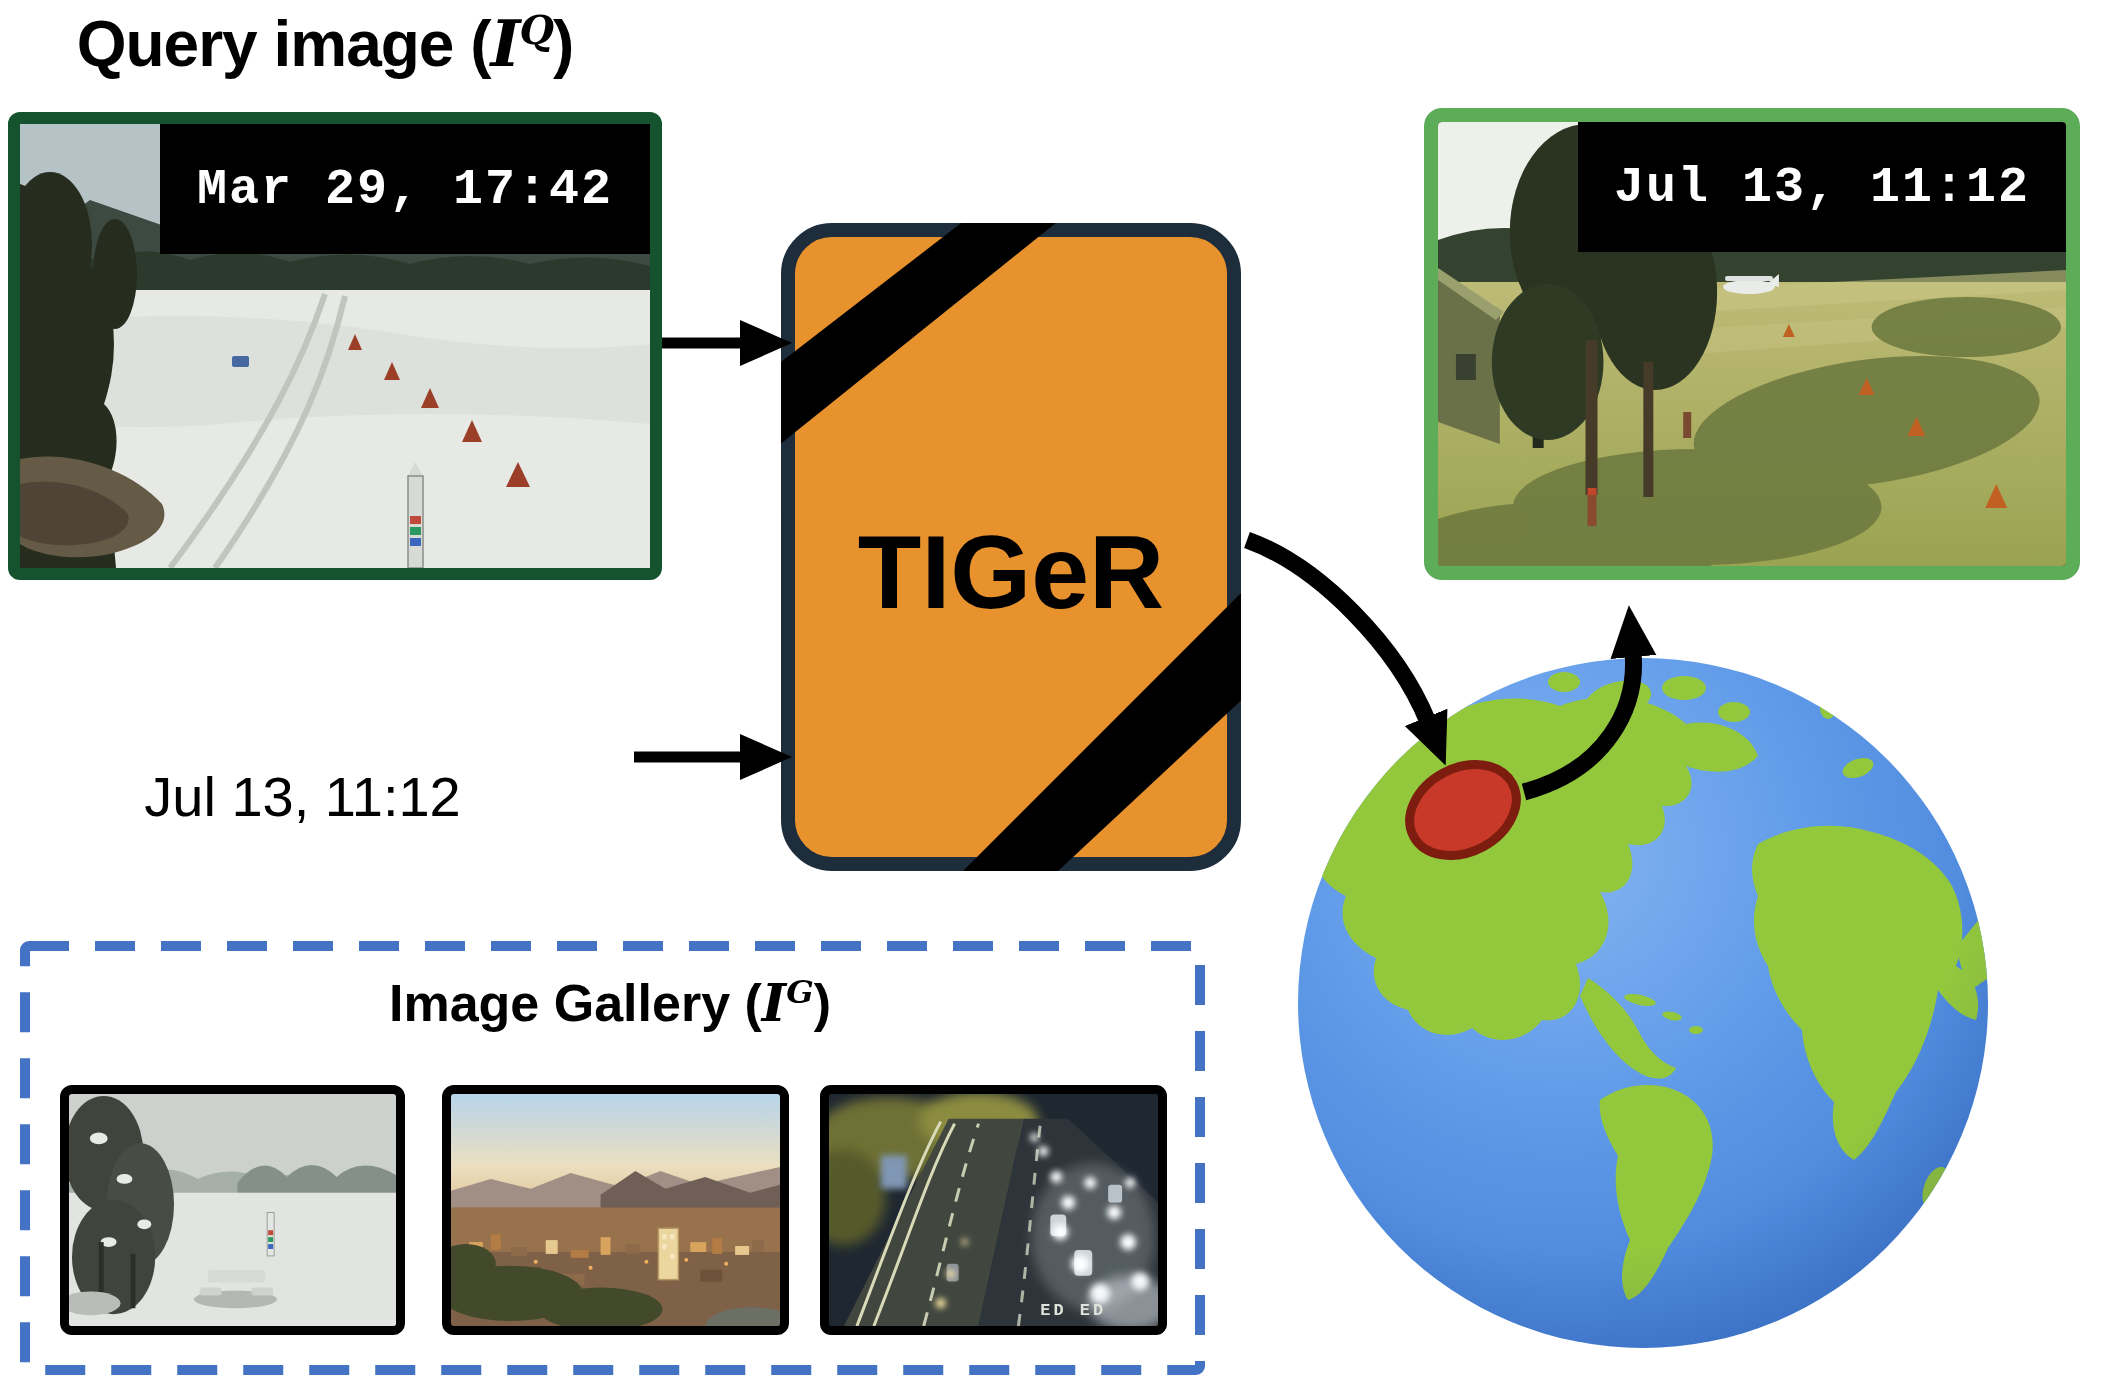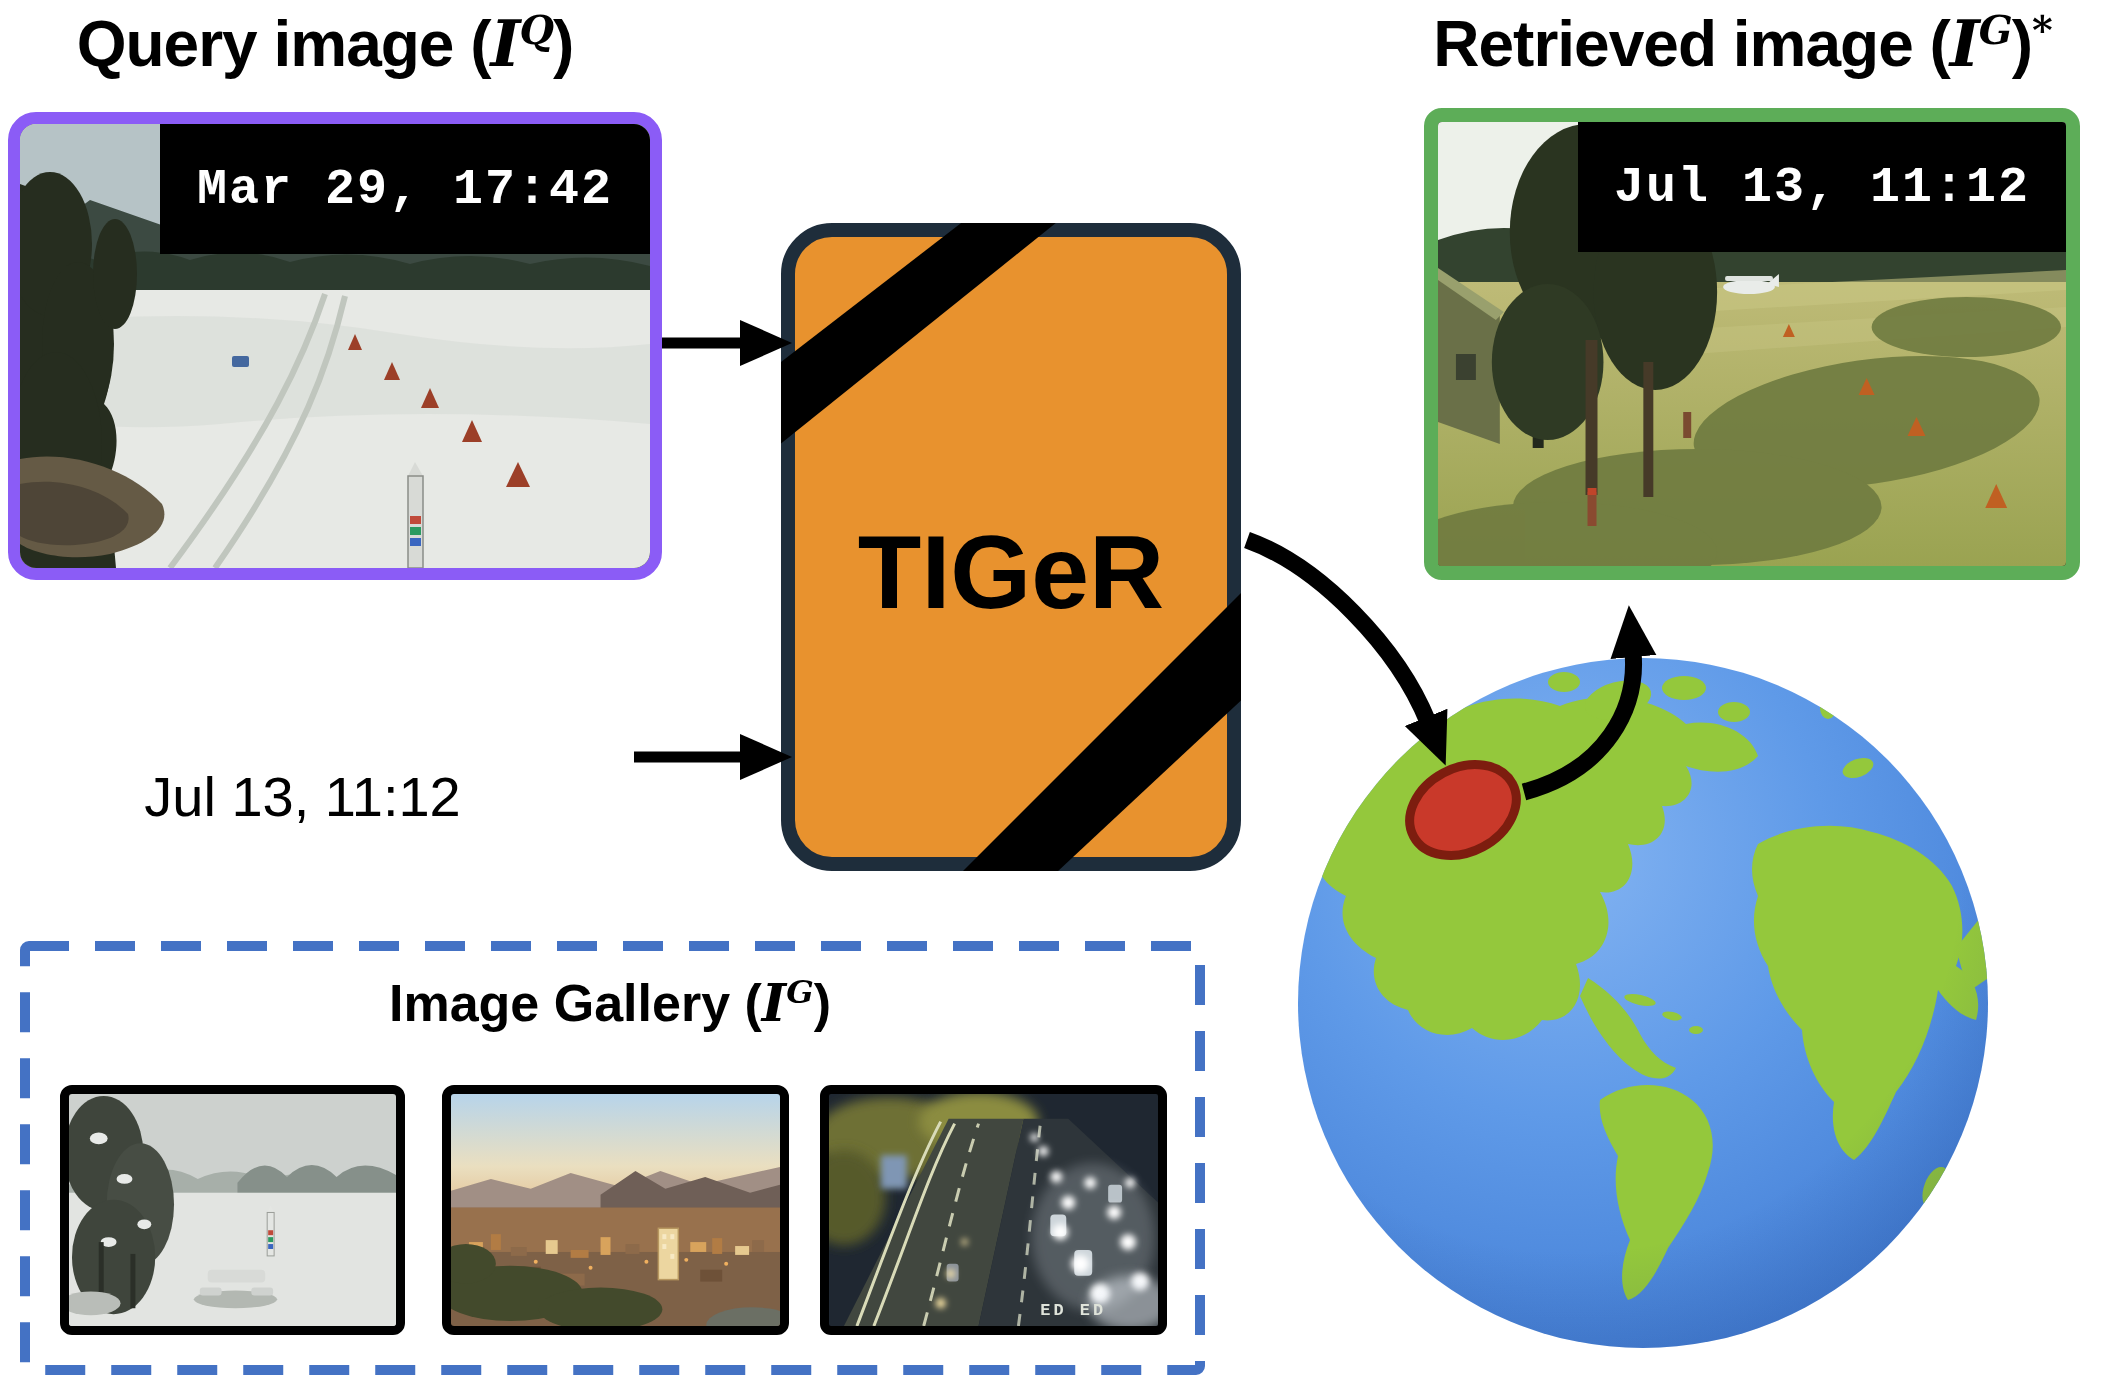--- a/index.html
+++ b/index.html
@@ -5,43 +5,40 @@
   html,body{margin:0;padding:0;background:#ffffff;}
   .canvas{position:relative;width:2105px;height:1376px;background:#ffffff;overflow:hidden;
           font-family:"Liberation Sans",sans-serif;color:#000;}
   .abs{position:absolute;}
   .h-title{font-size:64px;font-weight:700;letter-spacing:-1px;text-align:center;white-space:nowrap;}
   .math{font-family:"DejaVu Serif",serif;font-style:italic;font-weight:700;}
   .math sup{font-size:0.62em;font-style:italic;}
   .star{font-size:0.62em;font-family:"DejaVu Serif",serif;}
   .sub-title{font-size:62px;font-weight:700;text-align:center;white-space:nowrap;}
   .value-line{font-size:56px;font-weight:400;text-align:center;white-space:nowrap;}
-  .frame{position:absolute;border:12px solid #8b5cf6;border-radius:28px;overflow:hidden;background:#000;}
+  .frame{position:absolute;border:12px solid #14532d;border-radius:12px;overflow:hidden;background:#000;}
   .frame svg{display:block;width:100%;height:100%;}
   .frame-green{border:14px solid #5dad58;border-radius:18px;}
   .tsbar{position:absolute;top:0;right:0;height:130px;background:#000;display:flex;align-items:center;justify-content:center;
          font-family:"Liberation Mono","DejaVu Sans Mono",monospace;font-weight:700;font-size:50px;color:#fff;letter-spacing:2px;}
   .gframe{position:absolute;border:9px solid #000;border-radius:12px;overflow:hidden;background:#000;}
   .gframe svg{display:block;width:100%;height:100%;}
   .gallery-title{font-size:52px;font-weight:700;text-align:center;white-space:nowrap;}
   svg text.tiger-label{font-family:"Liberation Sans",sans-serif;font-weight:700;}
   svg text.road-text{font-family:"Liberation Mono","DejaVu Sans Mono",monospace;font-weight:700;}
 </style>
 </head>
 <body>
 
 <div class="canvas">
 
   <div class="abs h-title" style="left:-15px;top:6px;width:680px;">
     <span>Query image (</span><span class="math"><span>I</span><sup>Q</sup></span><span>)</span>
   </div>
 
-  <div class="abs h-title" style="left:1385px;top:6px;width:715px;">
-    <span>Retrieved image (</span><span class="math"><span>I</span><sup>G</sup></span><span>)</span><sup class="star">*</sup>
-  </div>
 
   <div class="frame" style="left:8px;top:112px;width:630px;height:444px;">
     <svg viewBox="0 0 630 444" preserveAspectRatio="none">
       <rect x="0" y="0" width="630" height="444" fill="#e7e9e5"></rect>
       <rect x="0" y="0" width="630" height="130" fill="#b6c3c6"></rect>
       <path d="M0,128 L70,76 L150,104 L235,62 L320,92 L405,58 L480,92 L560,72 L630,98 L630,152 L0,152 Z" fill="#3c4a42"></path>
       <path d="M0,140 Q40,120 80,138 Q120,118 170,136 Q220,120 270,138 Q330,122 390,140 Q450,124 510,140 Q570,126 630,142 L630,166 L0,166 Z" fill="#2c3a2e"></path>
       <path d="M0,200 Q200,180 380,210 Q520,232 630,220 L630,300 Q400,280 200,300 Q80,310 0,290 Z" fill="#dbdfd9" opacity="0.8"></path>
       <path d="M305,170 C285,230 250,310 150,444" stroke="#c0c6be" stroke-width="6" fill="none"></path>
       <path d="M325,172 C310,235 285,315 195,444" stroke="#c0c6be" stroke-width="6" fill="none"></path>

